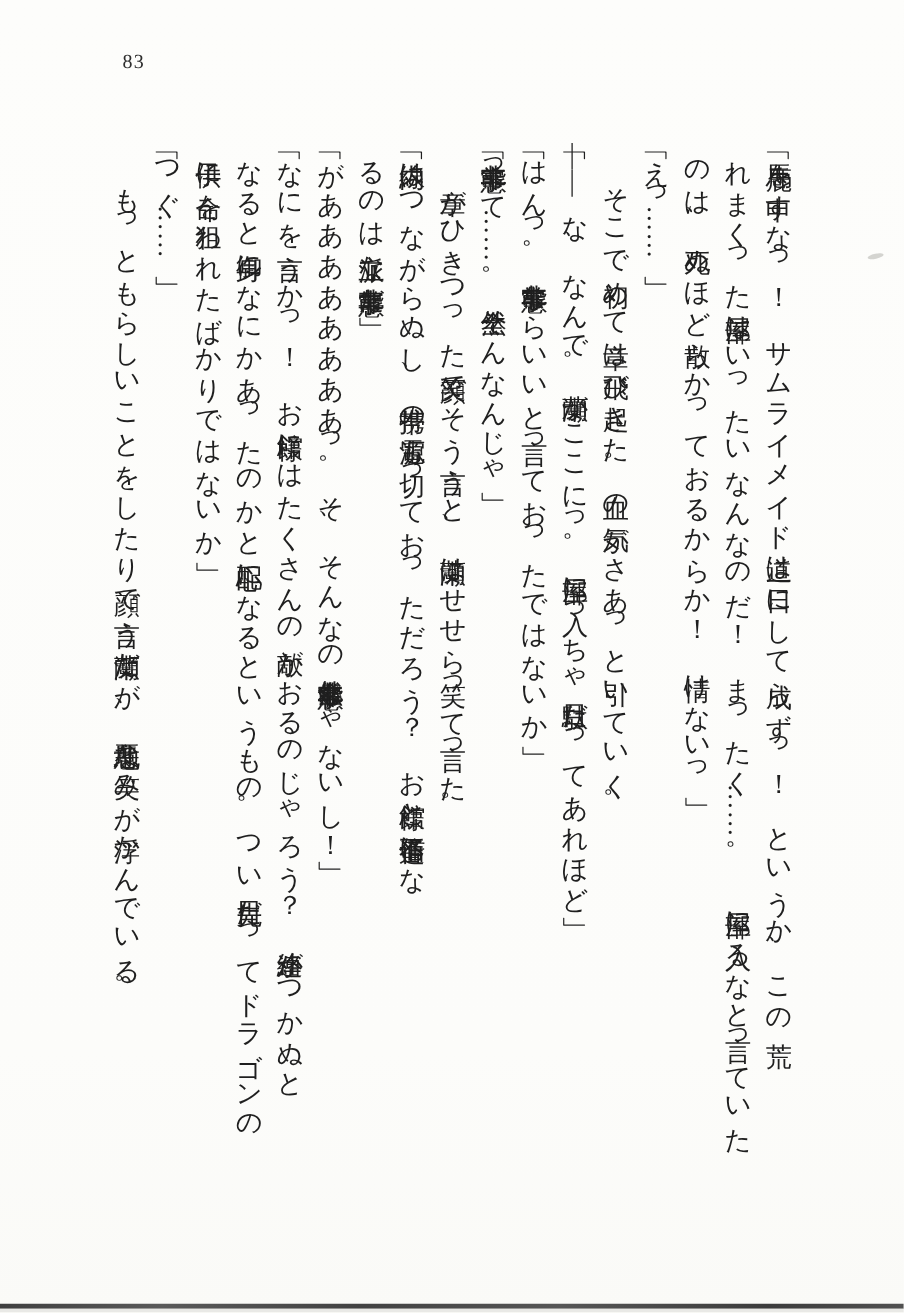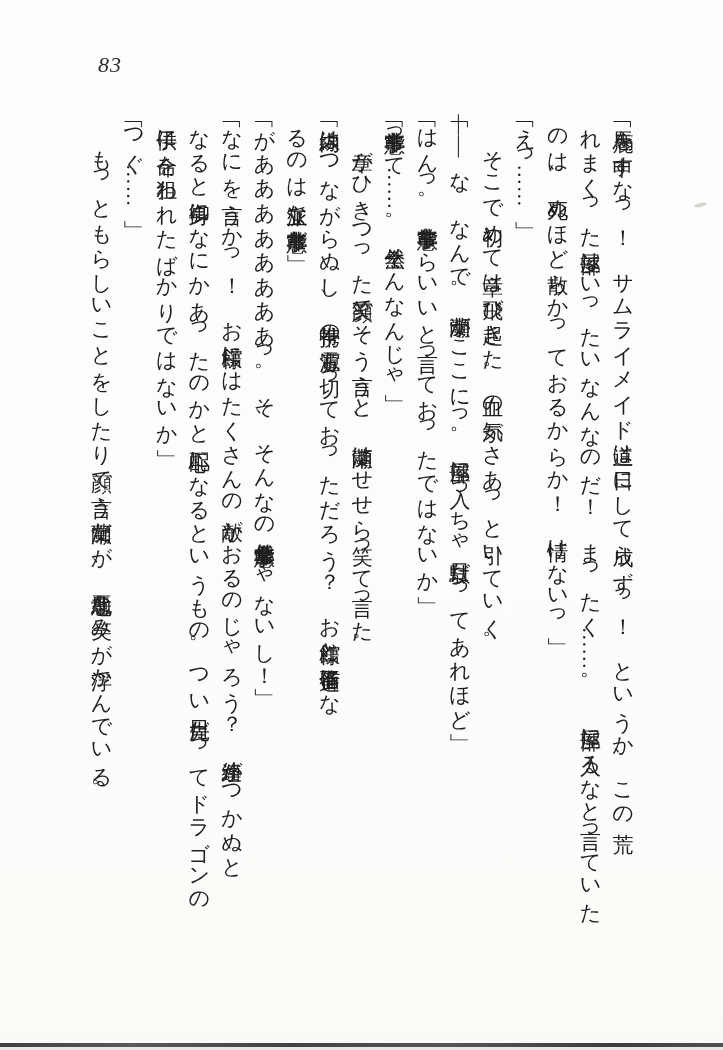--- a/index.html
+++ b/index.html
@@ -14,24 +14,23 @@
     overflow: hidden;
     font-family: "Liberation Serif", "DejaVu Serif", serif;
   }
   .page {
     position: absolute;
     inset: 0;
     background: linear-gradient(180deg, #fdfdfb 0%, #fcfcfa 80%, #fafaf7 100%);
   }
   .page-number {
     position: absolute;
-    top: 52px;
+    top: 41px;
     left: 98px;
-    font-size: 22px;
-    font-style: italic;
+    font-size: 16px;
     color: #2e2e2e;
     letter-spacing: 1px;
   }
   .text-block {
     position: absolute;
     top: 114px;
     right: 84px;
     height: 845px;
     writing-mode: vertical-rl;
     text-orientation: mixed;

